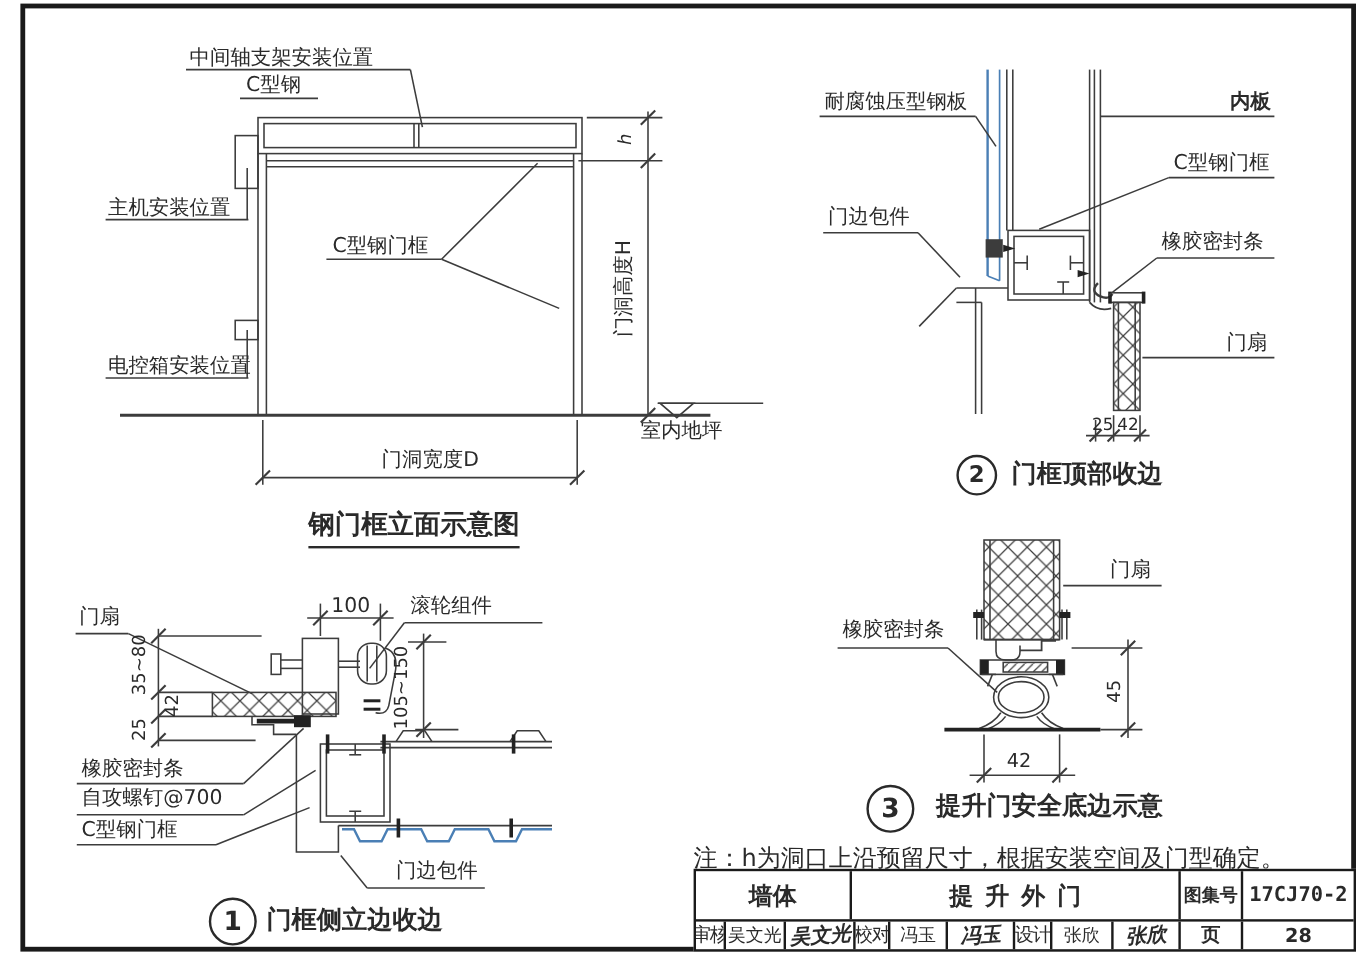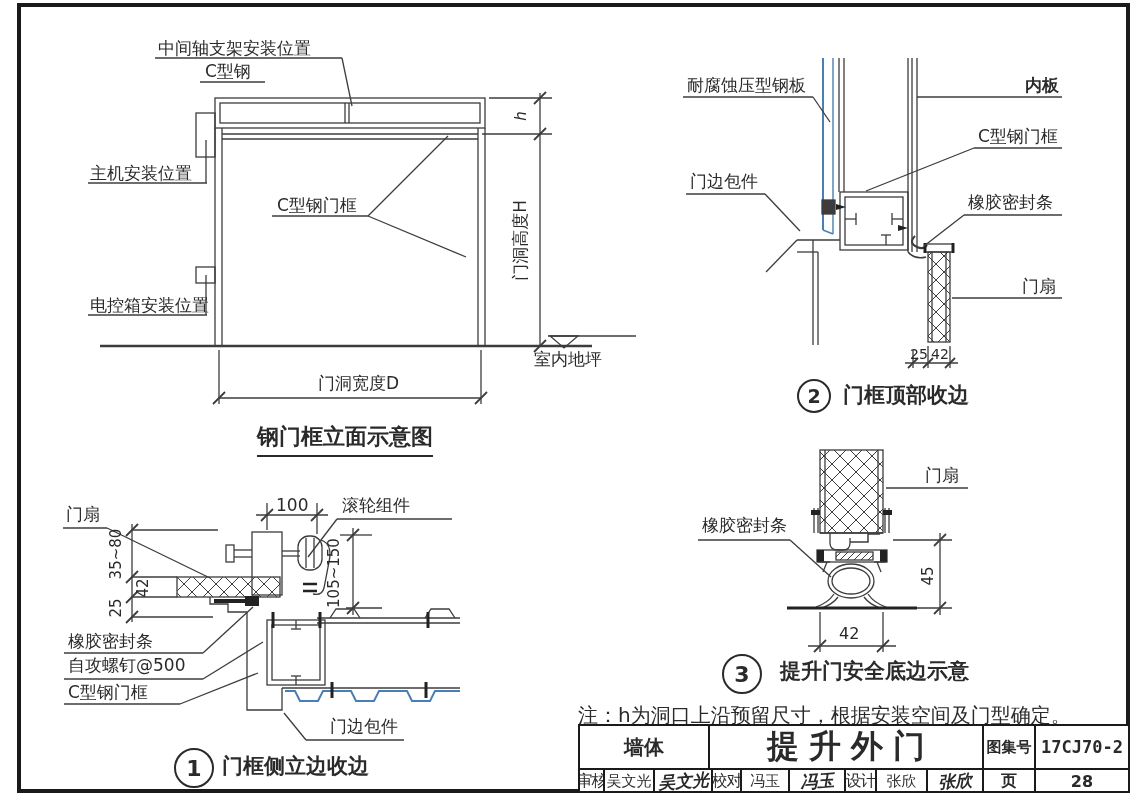--- a/index.html
+++ b/index.html
@@ -21,21 +21,21 @@
   
   #tblock{position:absolute;left:578px;top:724px;width:552px;height:69px;
           border:2px solid #1a1a1a;box-sizing:border-box;display:flex;flex-direction:column;background:#fff;}
   .trow{display:flex;box-sizing:border-box;}
   .trow1{height:44px;border-bottom:2px solid #1a1a1a;}
   .trow2{flex:1;}
   .tcell{box-sizing:border-box;border-right:2px solid #1a1a1a;display:flex;
          align-items:center;justify-content:center;overflow:hidden;white-space:nowrap;}
   .tcell:last-child{border-right:none;}
   .cat{font-size:20px;font-weight:bold;}
-  .sheet-title{font-size:32px;font-weight:bold;letter-spacing:10px;text-indent:10px;}
+  .sheet-title{font-size:20px;font-weight:bold;letter-spacing:10px;text-indent:10px;}
   .atlas-lbl{font-size:15px;font-weight:bold;}
   .atlas-no{font-size:17px;font-weight:bold;font-family:"DejaVu Sans Mono","Liberation Mono",monospace;}
   .r2lbl{font-size:16px;letter-spacing:-1px;}
   .r2name{font-size:15px;}
   .sig{font-size:17px;font-weight:bold;font-style:italic;transform:rotate(-4deg);
        font-family:"DejaVu Serif","Liberation Serif",serif;}
   .pg{font-size:16px;font-weight:bold;}
   .note{position:absolute;font-size:20px;white-space:nowrap;}
 </style>
 </head>
@@ -280,21 +280,21 @@
   <div class="cap" style="left:843px;top:381px;font-family:Liberation Mono, monospace;">门框顶部收边</div>
 
   <div class="lbl" style="left:66px;top:505px;">门扇</div>
   <div class="dim" style="left:276px;top:495px;font-size:17px;">100</div>
   <div class="lbl" style="left:342px;top:496px;">滚轮组件</div>
   <div class="dim rot" style="left:297px;top:564px;width:74px;">105~150</div>
   <div class="dim rot" style="left:88px;top:545px;width:56px;">35~80</div>
   <div class="dim rot" style="left:128px;top:579px;width:30px;">42</div>
   <div class="dim rot" style="left:101px;top:599px;width:30px;">25</div>
   <div class="lbl" style="left:68px;top:632px;">橡胶密封条</div>
-  <div class="lbl" style="left:68px;top:656px;">自攻螺钉@500</div>
+  <div class="lbl" style="left:68px;top:656px;">自攻螺钉@700</div>
   <div class="lbl" style="left:68px;top:683px;">C型钢门框</div>
   <div class="lbl" style="left:330px;top:717px;">门边包件</div>
   <div class="circ" style="left:174px;top:748px;width:36px;height:36px;font-size:22px;">1</div>
   <div class="cap" style="left:222px;top:752px;">门框侧立边收边</div>
 
   <div class="lbl" style="left:925px;top:466px;">门扇</div>
   <div class="lbl" style="left:702px;top:516px;">橡胶密封条</div>
   <div class="dim rot" style="left:913px;top:567px;width:30px;">45</div>
   <div class="dim" style="left:839px;top:624px;font-size:16px;">42</div>
   <div class="circ" style="left:722px;top:654px;width:36px;height:36px;font-size:22px;">3</div>

